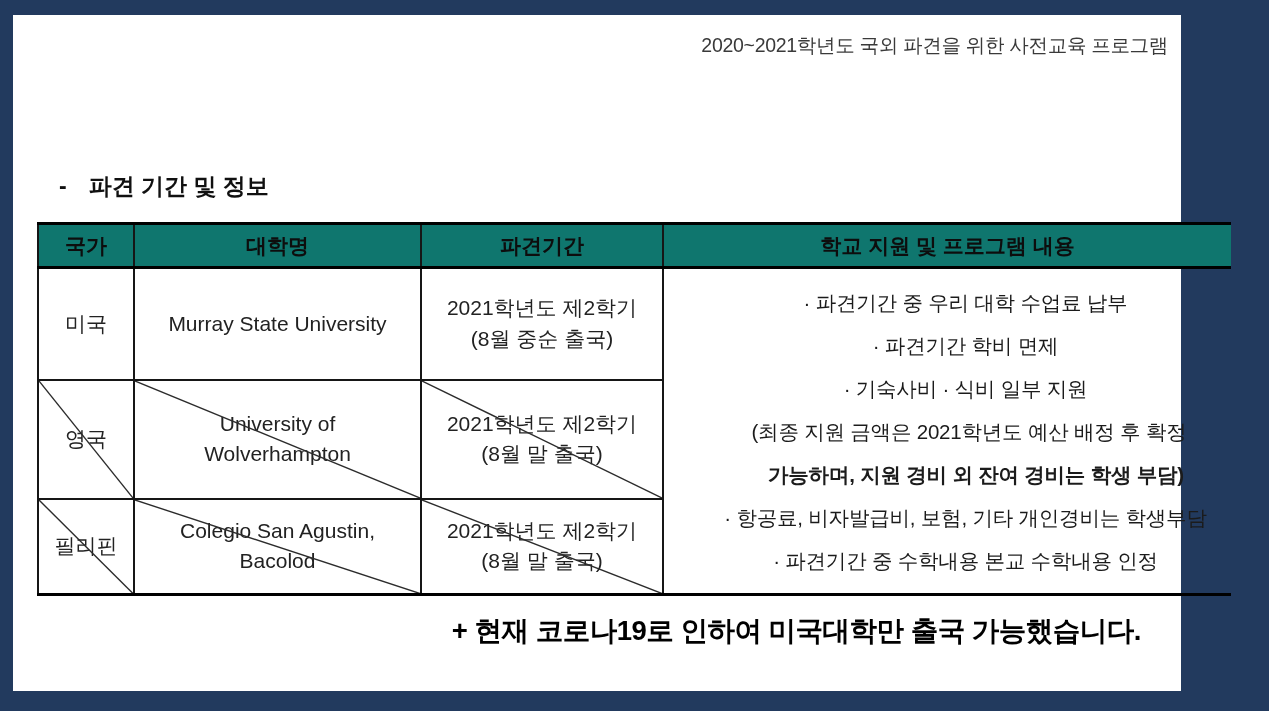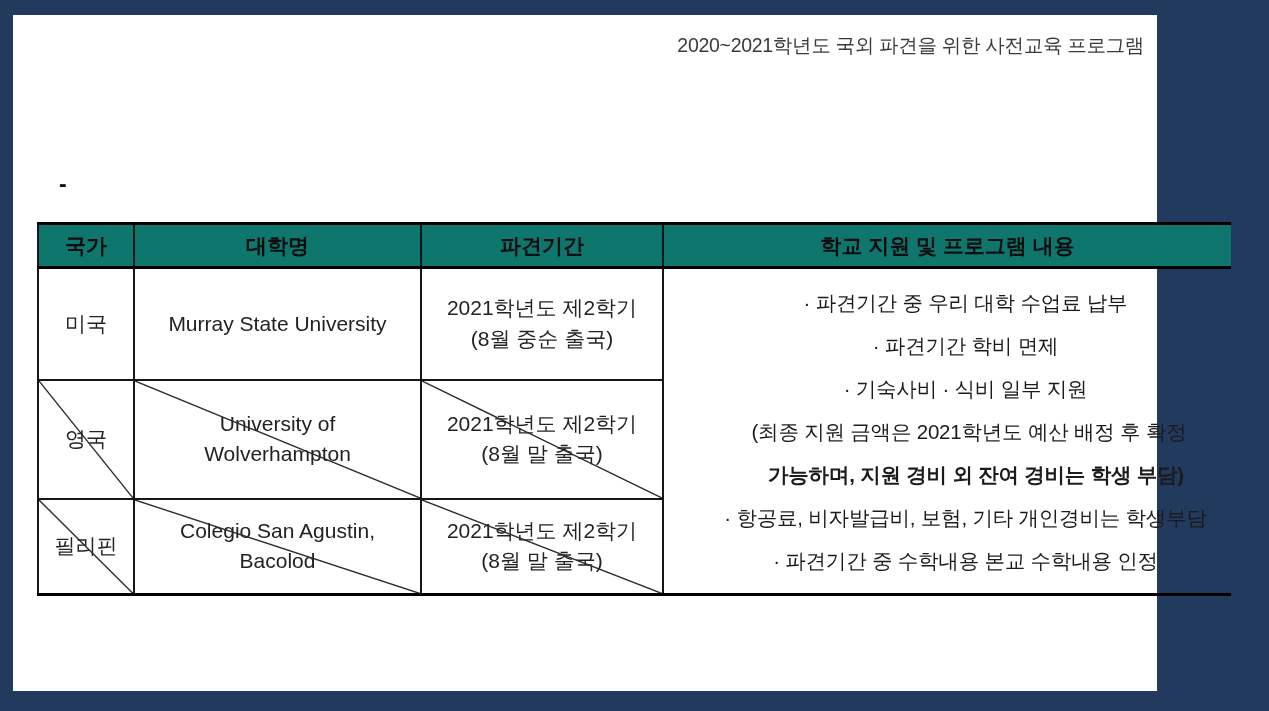--- a/index.html
+++ b/index.html
@@ -6,20 +6,21 @@
   body{
     width:1269px;height:711px;
     background:#223a5e;
     position:relative;
     font-family:"Liberation Sans","DejaVu Sans",sans-serif;
     overflow:hidden;
   }
   .inner{
     position:absolute;left:13px;top:15px;width:1144px;height:676px;
     background:#ffffff;
+    padding-left:24px;
   }
   .program-note{
     position:absolute;top:17px;right:13px;
     font-size:19.5px;font-weight:400;color:#3a3a3a;
     letter-spacing:-0.3px;white-space:nowrap;
   }
   .page-title{
     position:absolute;left:52px;top:56px;
     font-size:47px;font-weight:800;color:#0b0b0b;
     letter-spacing:-1px;line-height:1.15;
@@ -77,20 +78,21 @@
 </head>
 <body>
 
 <div class="inner">
 
   <div class="program-note">2020~2021학년도 국외 파견을 위한 사전교육 프로그램</div>
 
 
   <div class="subtitle">
     <span>-</span>
+    <span>파견 기간 및 정보</span>
   </div>
 
   <div class="table-wrap">
     <table class="dispatch">
       <colgroup>
         <col style="width:96px">
         <col style="width:287px">
         <col style="width:242px">
         <col style="width:568px">
       </colgroup>
@@ -178,14 +180,15 @@
           <div class="two-line">
             <div>2021학년도 제2학기</div>
             <div>(8월 말 출국)</div>
           </div>
         </td>
       </tr>
     </tbody>
       </table>
   </div>
 
+  <div class="footer-note">+ 현재 코로나19로 인하여 미국대학만 출국 가능했습니다.</div>
 
 </div>
 
 </body></html>

